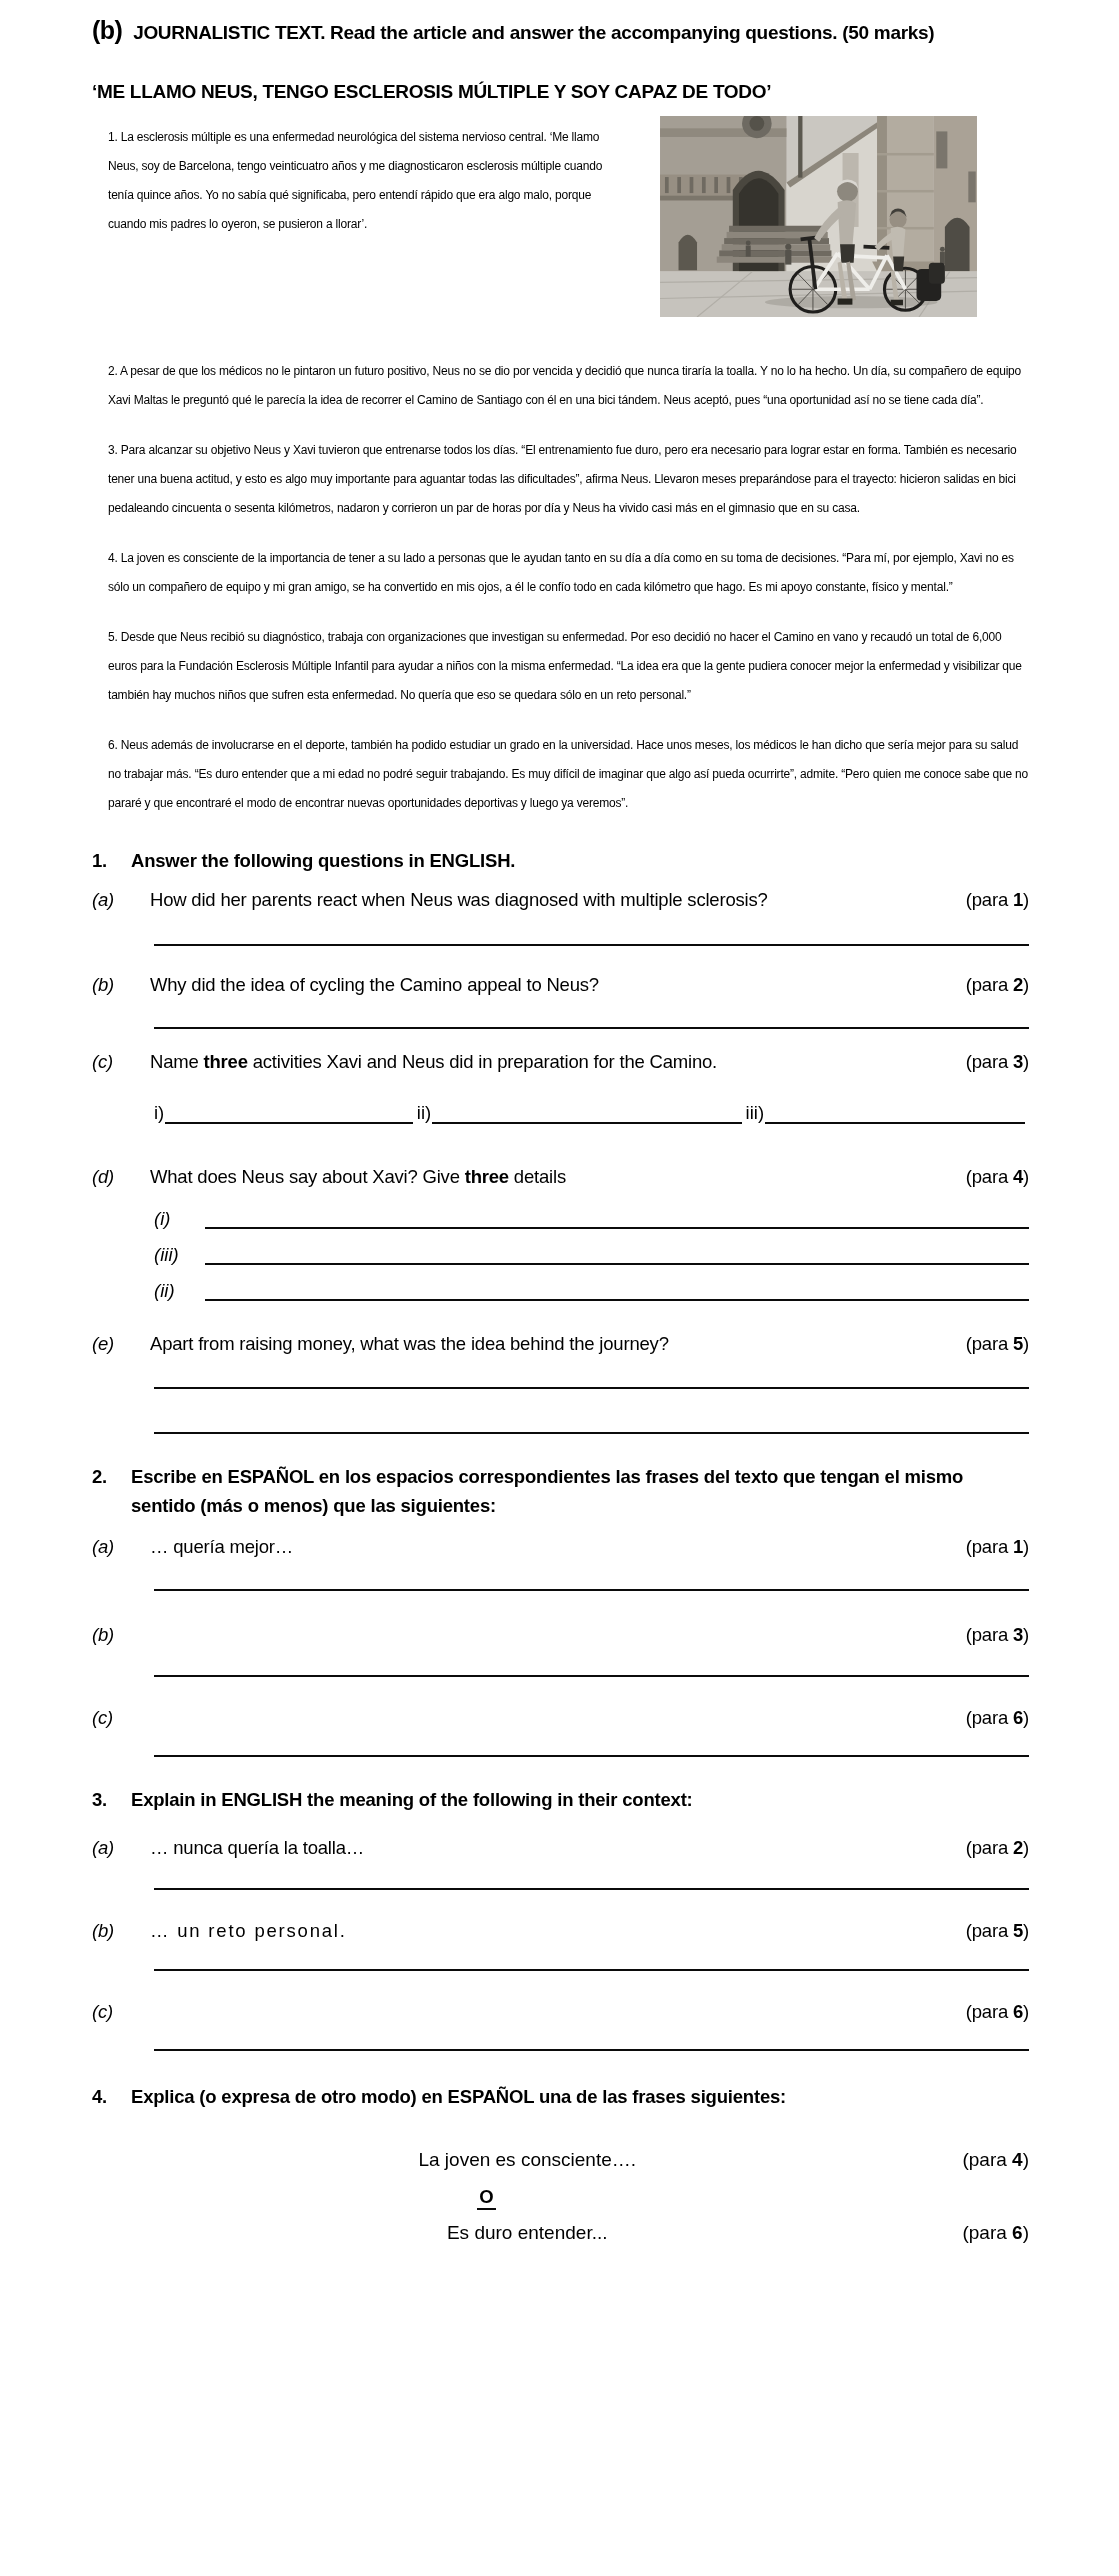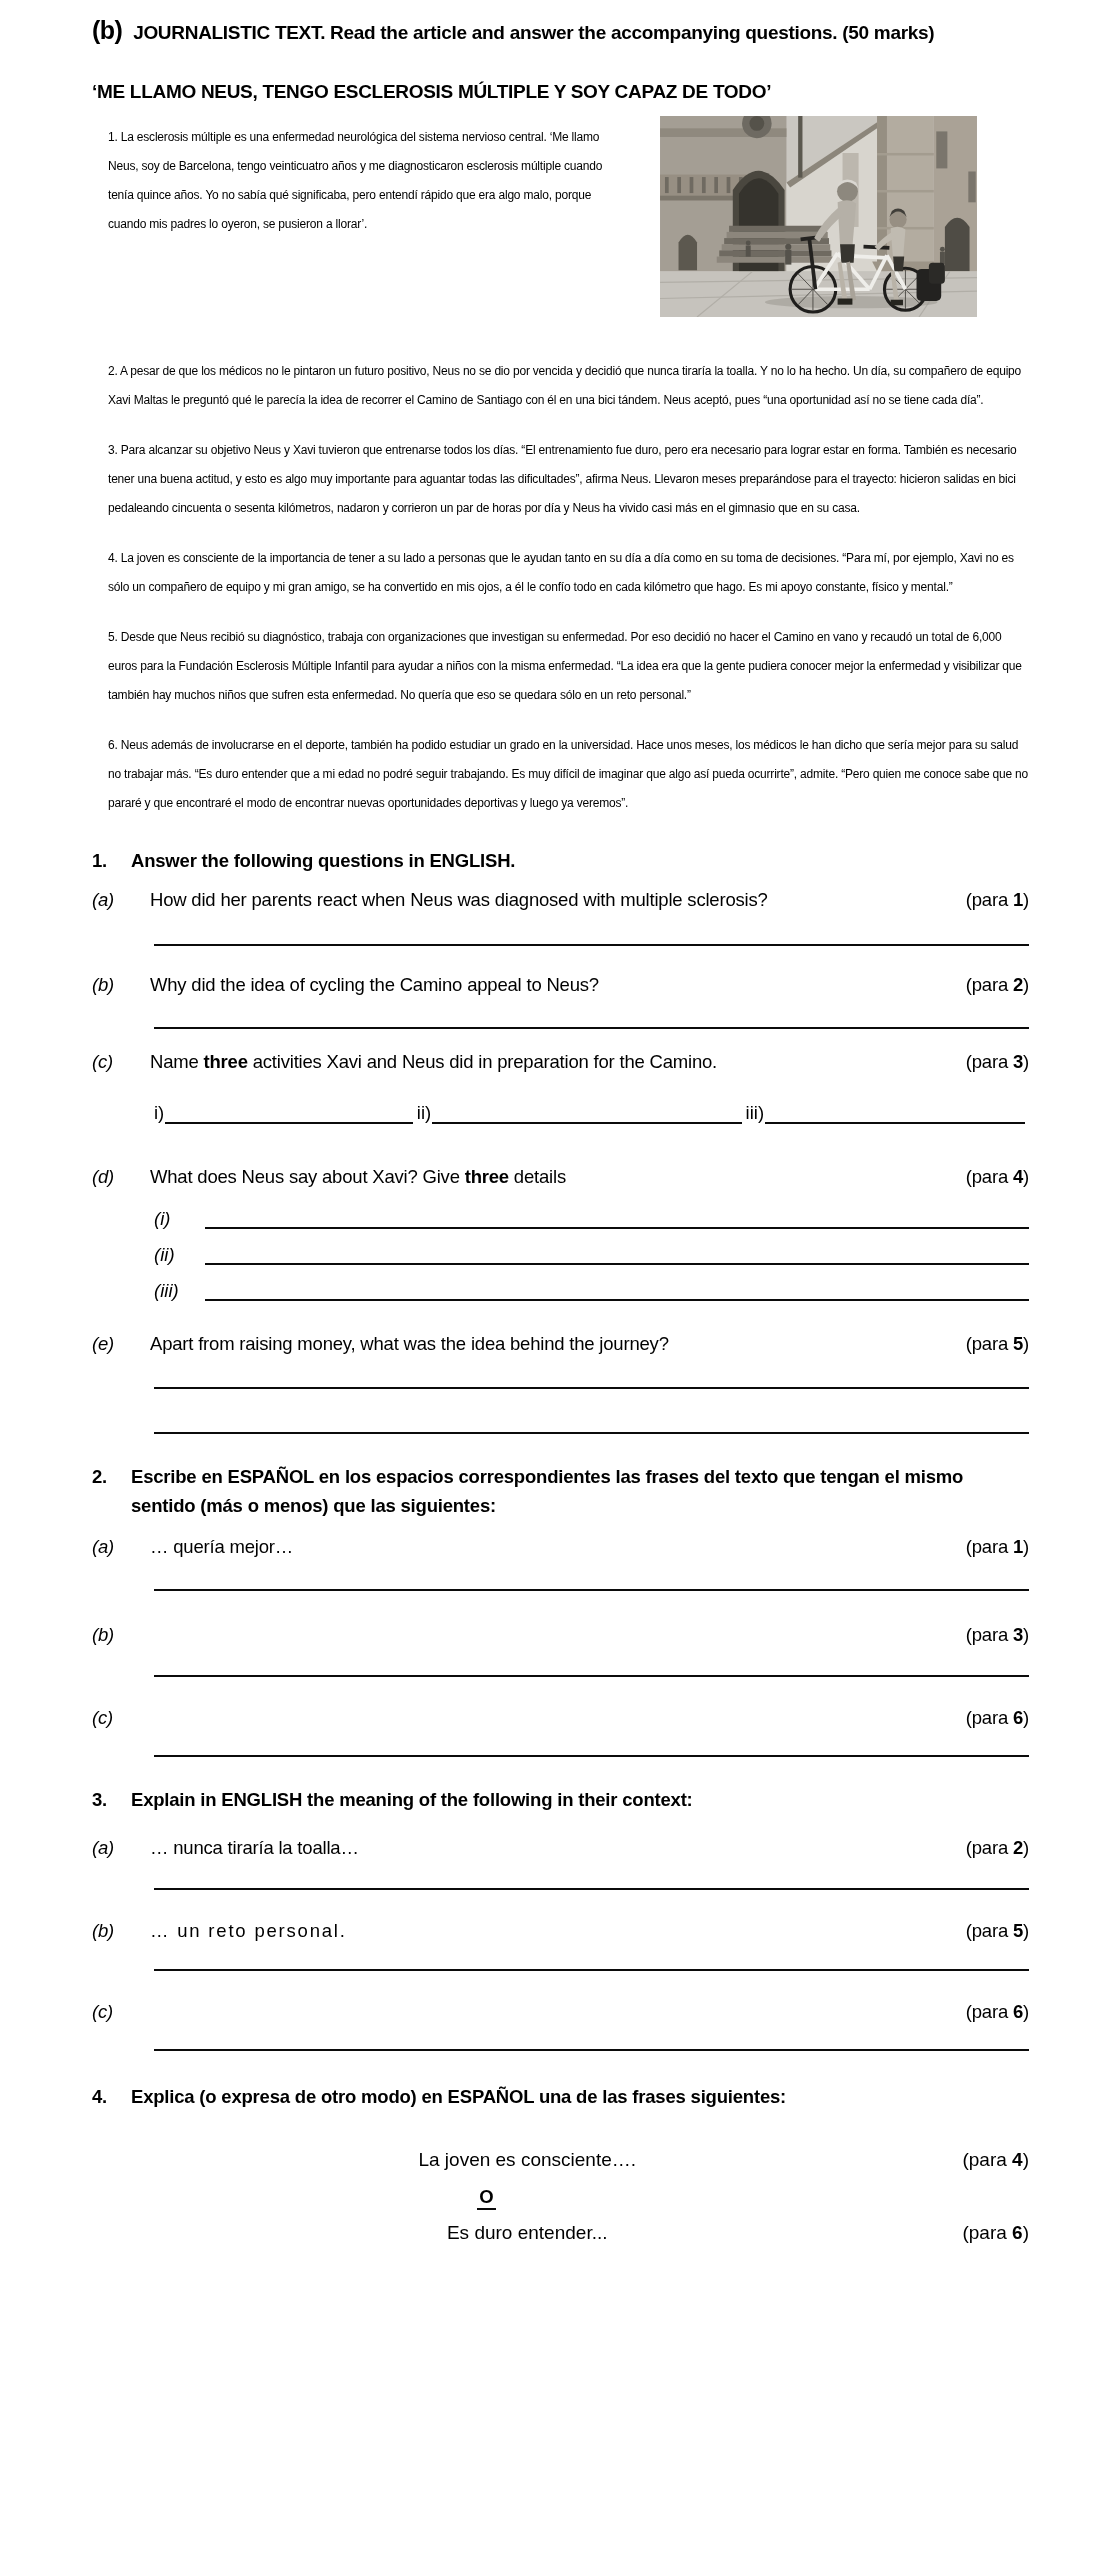--- a/index.html
+++ b/index.html
@@ -217,25 +217,25 @@
   <div class="item" style="margin-top:37px">
     <span class="item-label">(d)</span>
     <span class="item-text"><span>What does Neus say about Xavi?  Give </span><b>three</b><span> details</span></span>
     <span class="para-ref"><span>(para </span><b>4</b><span>)</span></span>
   </div>
   <div class="sub-row" style="margin-top:17px">
     <span class="sub-label">(i)</span>
     <span class="sub-rule"></span>
   </div>
   <div class="sub-row" style="margin-top:10px">
+    <span class="sub-label">(iii)</span>
+    <span class="sub-rule"></span>
+  </div>
+  <div class="sub-row" style="margin-top:10px">
     <span class="sub-label">(ii)</span>
-    <span class="sub-rule"></span>
-  </div>
-  <div class="sub-row" style="margin-top:10px">
-    <span class="sub-label">(iii)</span>
     <span class="sub-rule"></span>
   </div>
 
   <div class="item" style="margin-top:27px">
     <span class="item-label">(e)</span>
     <span class="item-text">Apart from raising money, what was the idea behind the journey?</span>
     <span class="para-ref"><span>(para </span><b>5</b><span>)</span></span>
   </div>
   <div class="answer-line" style="margin-top:31px"></div>
   <div class="answer-line" style="margin-top:43px"></div>
@@ -264,21 +264,21 @@
   </div>
   <div class="answer-line" style="margin-top:25px"></div>
 
   <div class="q-heading" style="margin-top:28px">
     <span class="q-num">3.</span>
     <span class="q-htext">Explain in ENGLISH the meaning of the following in their context:</span>
   </div>
 
   <div class="item" style="margin-top:21px">
     <span class="item-label">(a)</span>
-    <span class="item-text">… nunca tiraría la toalla…</span>
+    <span class="item-text">… nunca quería la toalla…</span>
     <span class="para-ref"><span>(para </span><b>2</b><span>)</span></span>
   </div>
   <div class="answer-line" style="margin-top:28px"></div>
 
   <div class="item" style="margin-top:28px">
     <span class="item-label">(b)</span>
     <span class="item-text spaced">… un reto personal.</span>
     <span class="para-ref"><span>(para </span><b>5</b><span>)</span></span>
   </div>
   <div class="answer-line" style="margin-top:26px"></div>

